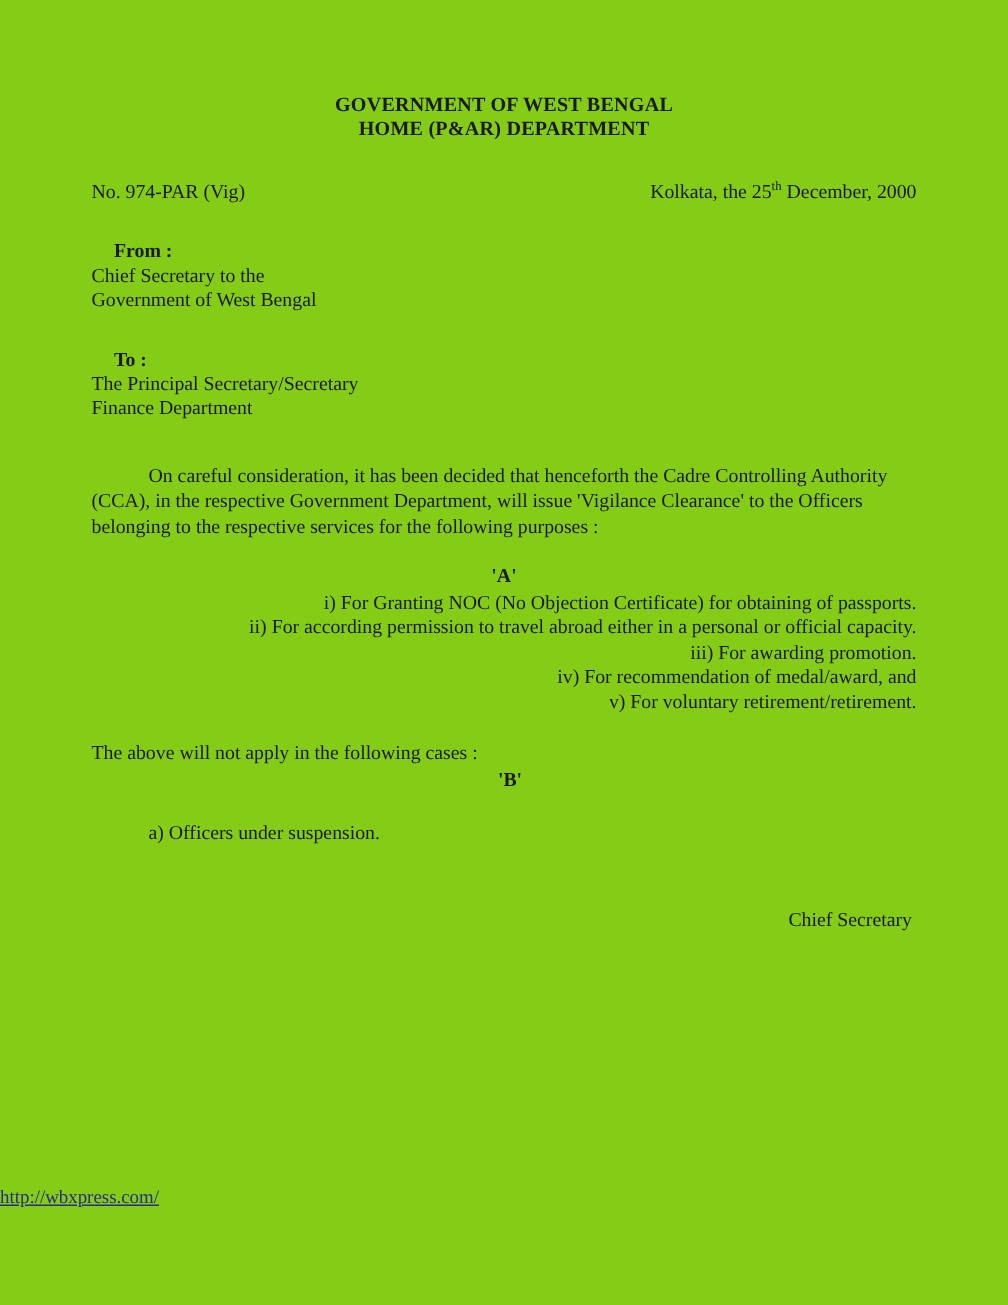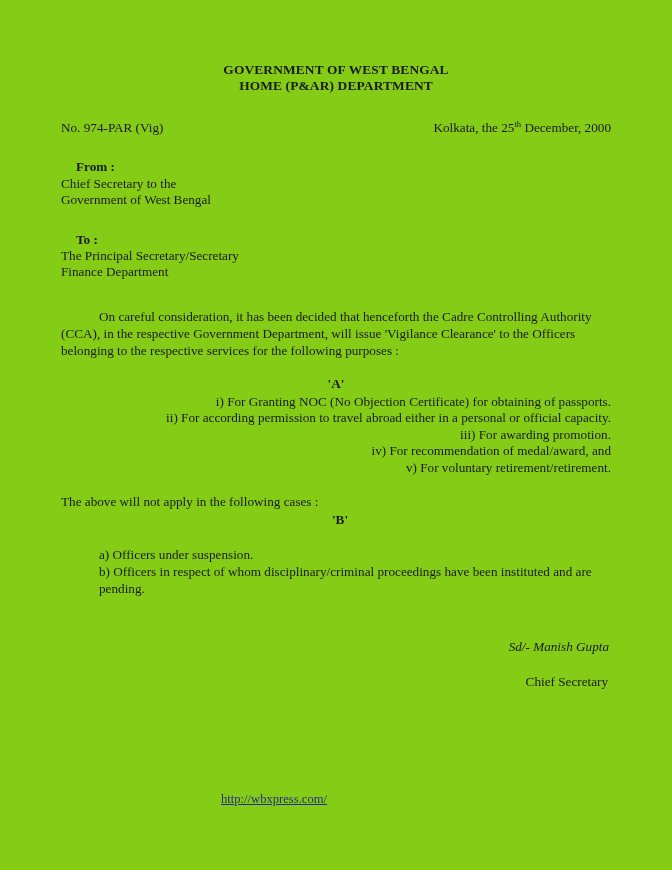--- a/index.html
+++ b/index.html
@@ -137,21 +137,20 @@
     line-height: 16px;
     padding-right: 3px;
   }
 
   
   .footer {
     position: absolute;
     left: 0;
     top: 789px;
     width: 548px;
-    text-align: center;
   }
   .footer a {
     font-size: 12.6px;
     color: #2a2a8c;
     text-decoration: underline;
     font-family: "Liberation Serif", "DejaVu Serif", serif;
   }
 </style>
 </head>
 <body>
@@ -192,25 +191,23 @@
       <li>iv) For recommendation of medal/award, and</li>
       <li>v) For voluntary retirement/retirement.</li>
     </ul>
 
     <div class="lead-in">The above will not apply in the following cases :</div>
 
     <div class="section-mark mark-b">'B'</div>
 
     <ul class="item-list list-b">
       <li>a) Officers under suspension.</li>
-      <li>b) Officers in respect of whom disciplinary/criminal proceedings have been instituted and are pending.</li>
     </ul>
 
     <div class="sig">
-      <span class="sig-name">Sd/- Manish Gupta</span>
       <span class="sig-role">Chief Secretary</span>
     </div>
 
   </div>
 
   <div class="footer">
     <a href="#" style="color: rgb(42, 42, 140);">http://wbxpress.com/</a>
   </div>
 </div>
 

